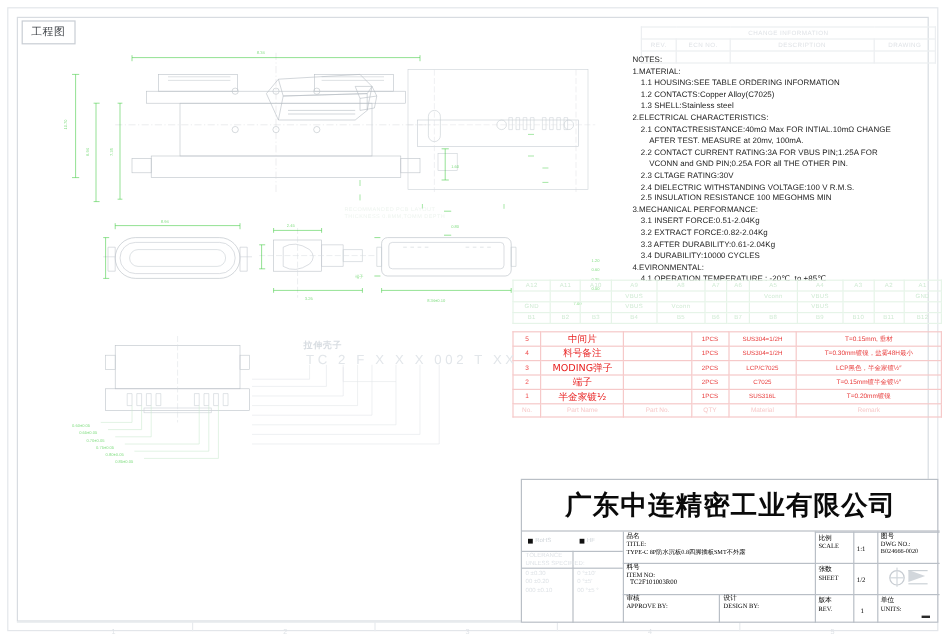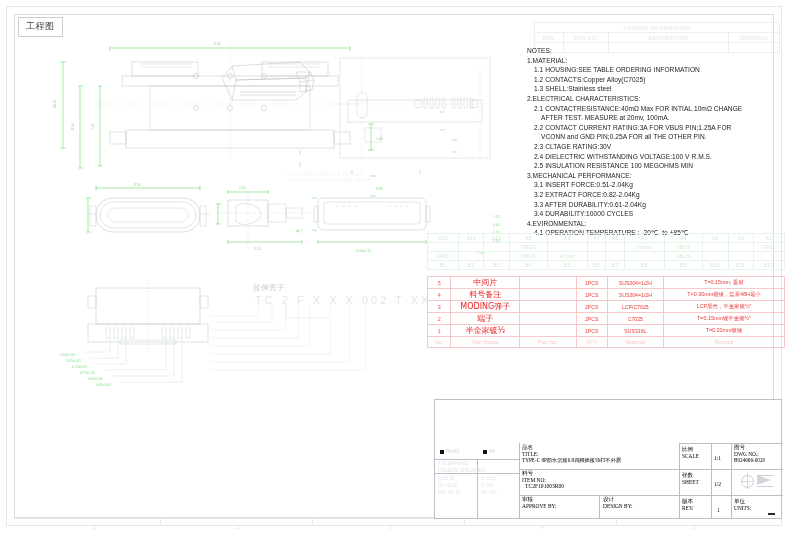--- a/index.html
+++ b/index.html
@@ -427,20 +427,23 @@
     </table>
 
   <div class="partno-ttl">拉伸壳子</div>
   <div class="partno-row" id="partno-row"><span>TC</span> <span>2</span> <span>F</span> <span>X</span> <span>X</span> <span>X</span> <span>002</span> <span>T</span> <span>XX</span> </div>
 
   <div class="pcb-note">RECOMMANDED PCB LAYOUT
 THICKNESS 0.8MM,TOMM DEPTH</div>
 
   <div class="tb">
 
+    <div class="company">
+      <span>广东中连精密工业有限公司</span>
+    </div>
 
     <div class="tb-grid">
 
       <div class="vline" style="left:84px;top:0;height:76px;"></div>
       <div class="vline" style="left:244px;top:0;height:76px;"></div>
       <div class="vline" style="left:276px;top:0;height:76px;"></div>
       <div class="vline" style="left:296px;top:0;height:76px;"></div>
       <div class="vline" style="left:42px;top:16px;height:60px;"></div>
       <div class="vline" style="left:164px;top:52px;height:24px;"></div>
 

